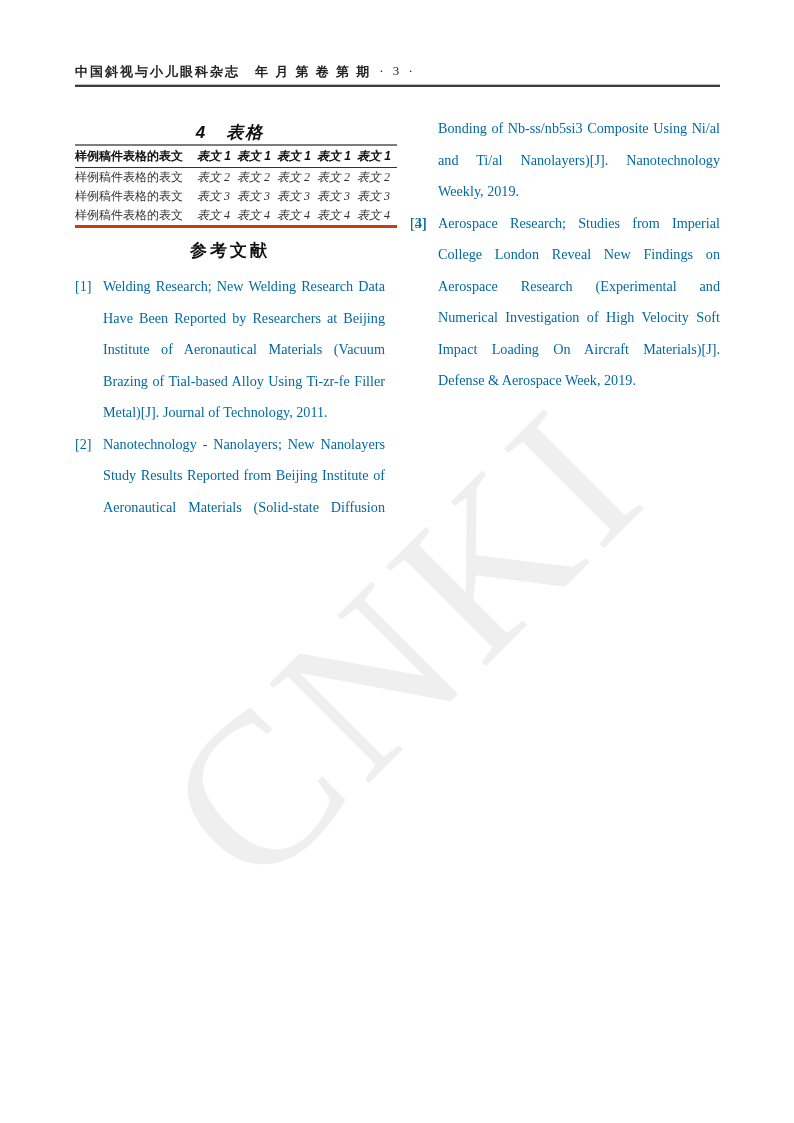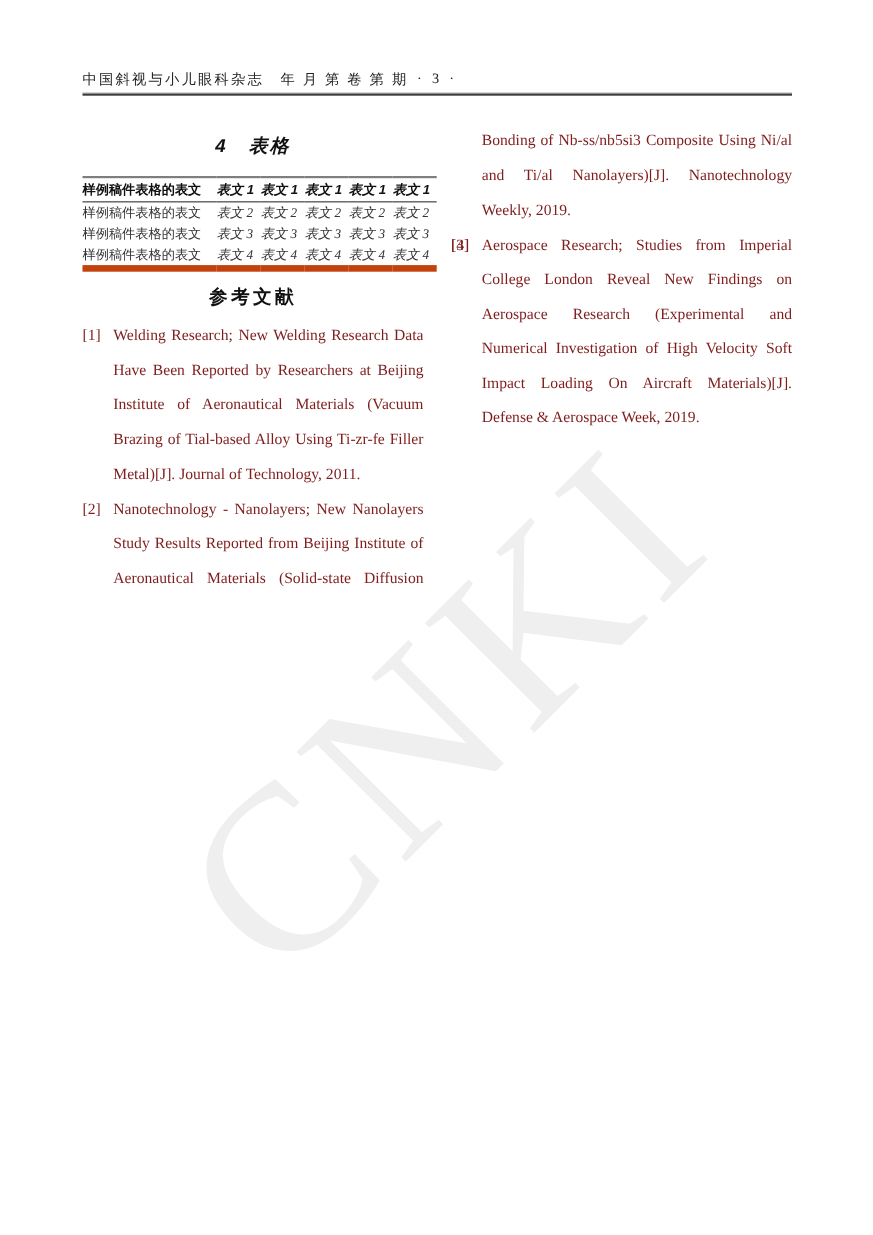--- a/index.html
+++ b/index.html
@@ -24,21 +24,21 @@
     z-index:0;
     white-space:nowrap;
     user-select:none;
   }
   
   .pg-header {
     position:absolute; left:75px; right:74px; top:63px;
     height:18px; z-index:1;
     font-size:13px; letter-spacing:2px; color:#222;
   }
-  .pg-header .journal { position:absolute; left:0; top:0; }
+  .pg-header .journal { position:absolute; left:0; top:0;font-weight:bold; }
   .pg-header .pageno  { position:absolute; left:50%; transform:translateX(-50%); top:0; letter-spacing:3px; }
   .rule {
     position:absolute; left:75px; right:74px; top:84px;
     height:1px; z-index:1;
     border-top:1px solid #bdbdbd;
     border-bottom:2px solid #3c3c3c;
   }
   
   .col { position:absolute; width:310px; z-index:1; }
   .col.left  { left:75px;  top:118px; }
@@ -51,24 +51,24 @@
     margin-top:6px; line-height:18px; color:#111;font-style:italic;
   }
   .tbl-caption {
     text-align:center;
     font-family:"Liberation Sans","DejaVu Sans",sans-serif;
     font-weight:700; font-size:13.5px; letter-spacing:1px;
     margin-top:15px; line-height:16px; color:#111;
   }
   table.sample-table {
     width:322px;
-    margin-top:18px;
+    margin-top:2px;
     border-collapse:collapse;
     border-top:2.5px solid #7e7e7e;
-    border-bottom:6px solid #c2410c;
+    border-bottom:3px solid #c2410c;
     font-size:12px;
     table-layout:fixed;
   }
   table.sample-table th {
     font-family:"Liberation Sans","DejaVu Sans",sans-serif;
     font-weight:700; text-align:left;
     border-bottom:1.5px solid #333;
     padding:2px 0 2px 0; color:#111;
     white-space:nowrap;
   }
@@ -85,21 +85,21 @@
     font-family:Liberation Serif, serif;
     font-weight:700; font-size:17px; letter-spacing:3px;
     margin-top:14px; line-height:18px; color:#111;
   }
   .ref {
     position:relative;
     padding-left:28px;
     font-size:14.2px;
     line-height:31.5px;
     text-align:justify;
-    color:#7f1d1d;
+    color:#0369a1;
   }
   .ref.first { margin-top:11px; }
   .ref .ref-num { position:absolute; left:0; top:0; }
   .ref.force-last { text-align-last:justify; }
 </style>
 </head>
 <body>
 
 <div class="page">
 

